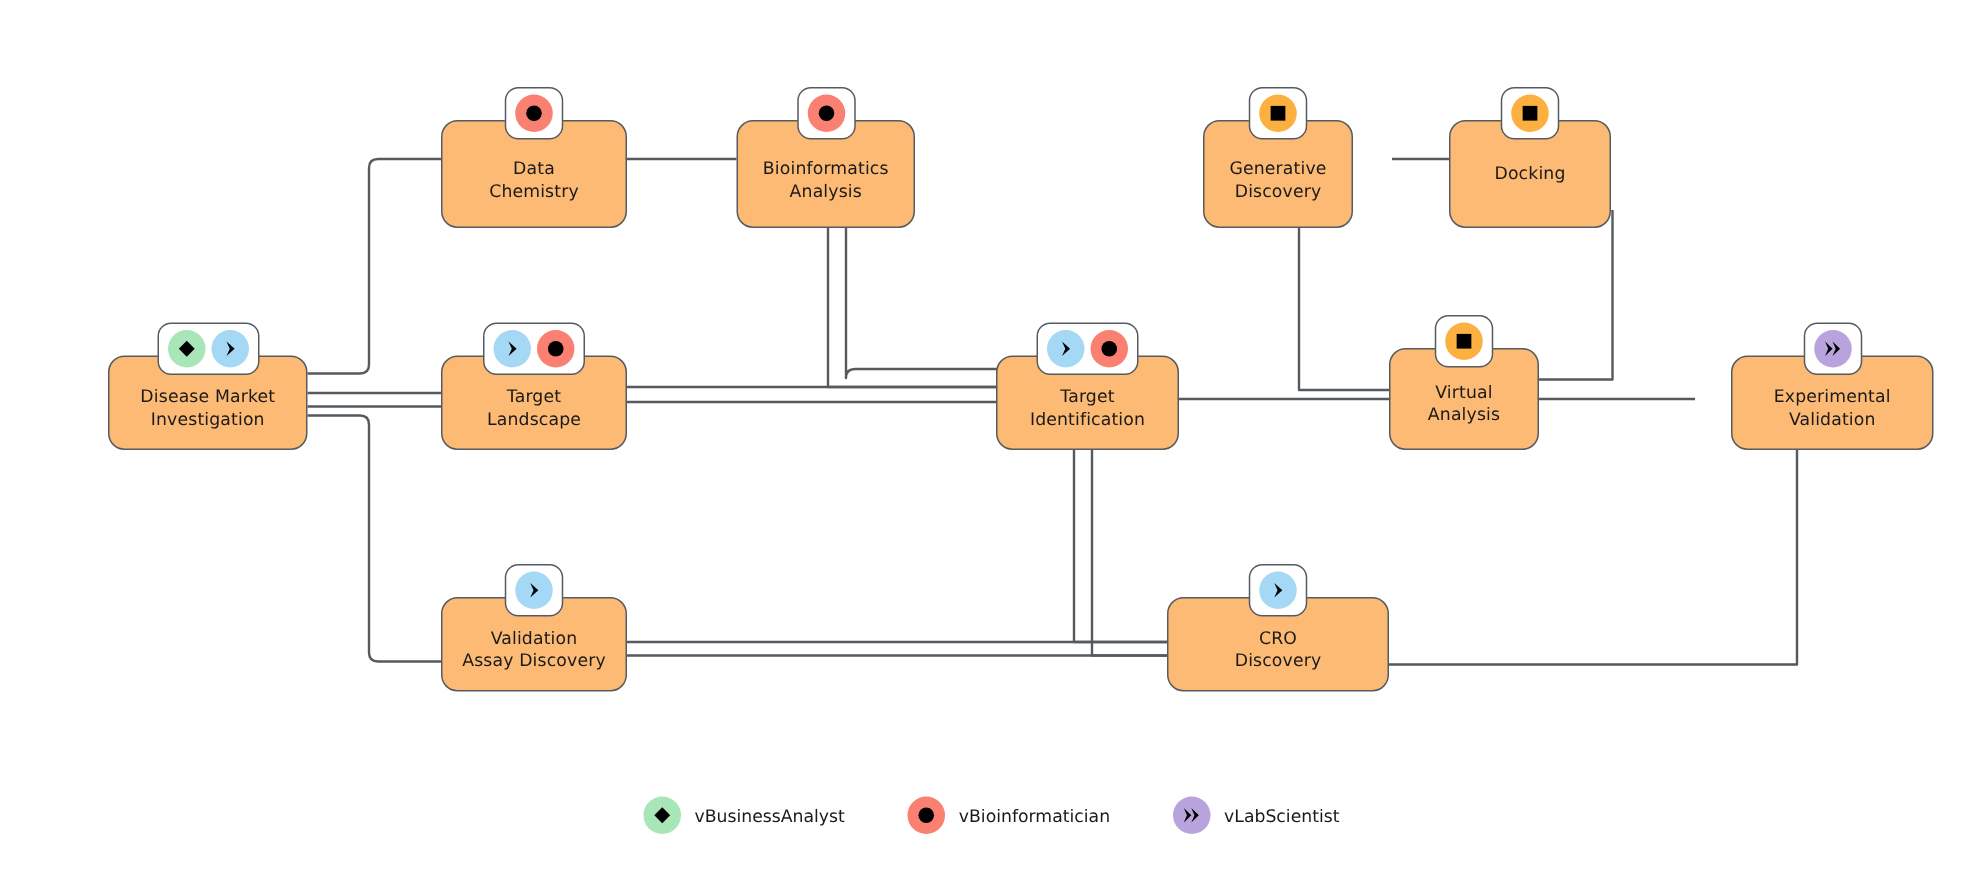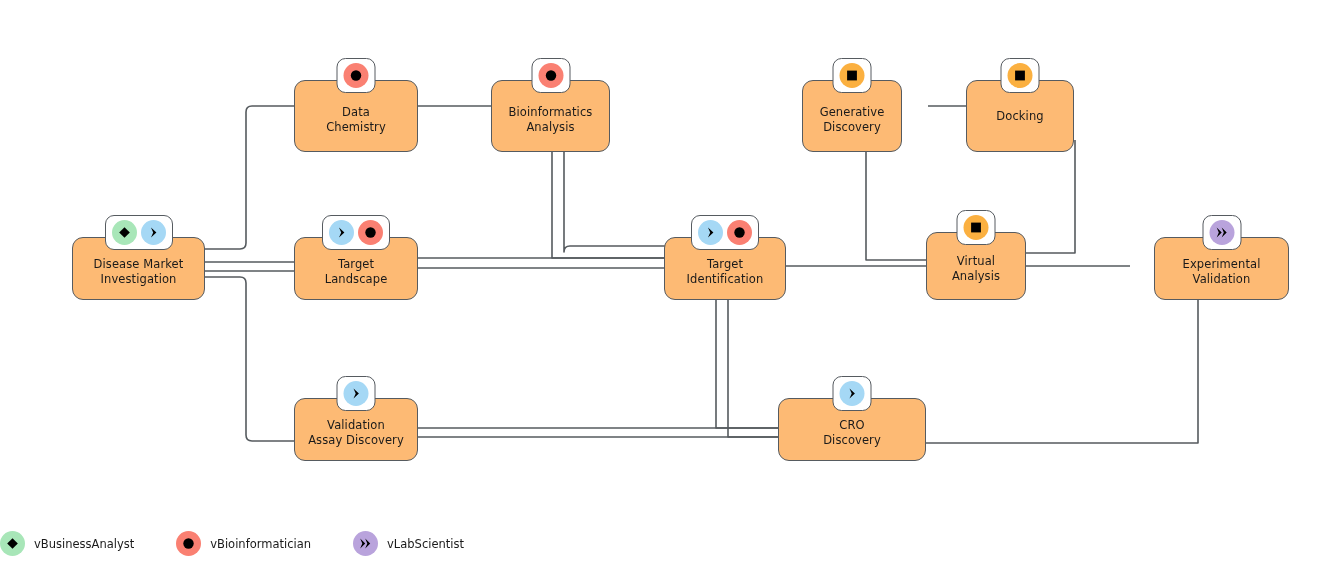--- a/index.html
+++ b/index.html
@@ -21,21 +21,21 @@
   
   .badge{position:absolute;display:flex;align-items:center;justify-content:center;
         gap:4px;background:#ffffff;border:1.6px solid #565b60;border-radius:9px;
         padding:4px 6px;z-index:5;left:50%;transform:translateX(-50%);top:-23px;}
   .chip{width:25px;height:25px;border-radius:50%;display:flex;align-items:center;
         justify-content:center;flex:0 0 auto;}
   .chip svg{display:block;}
 
   
   #legend{position:absolute;left:0;right:0;bottom:24px;display:flex;
-        justify-content:flex-start;align-items:center;gap:42px;z-index:4;}
+        justify-content:center;align-items:center;gap:42px;z-index:4;}
   .leg-item{display:flex;align-items:center;gap:9px;}
   .leg-label{font-size:11.5px;color:#1a1a1a;font-family:"DejaVu Sans",sans-serif;
         white-space:nowrap;}
 </style>
 </head>
 <body>
 
 <div id="stage">
 
   <svg id="edges" viewBox="0 0 1322 580" width="1322" height="580">

